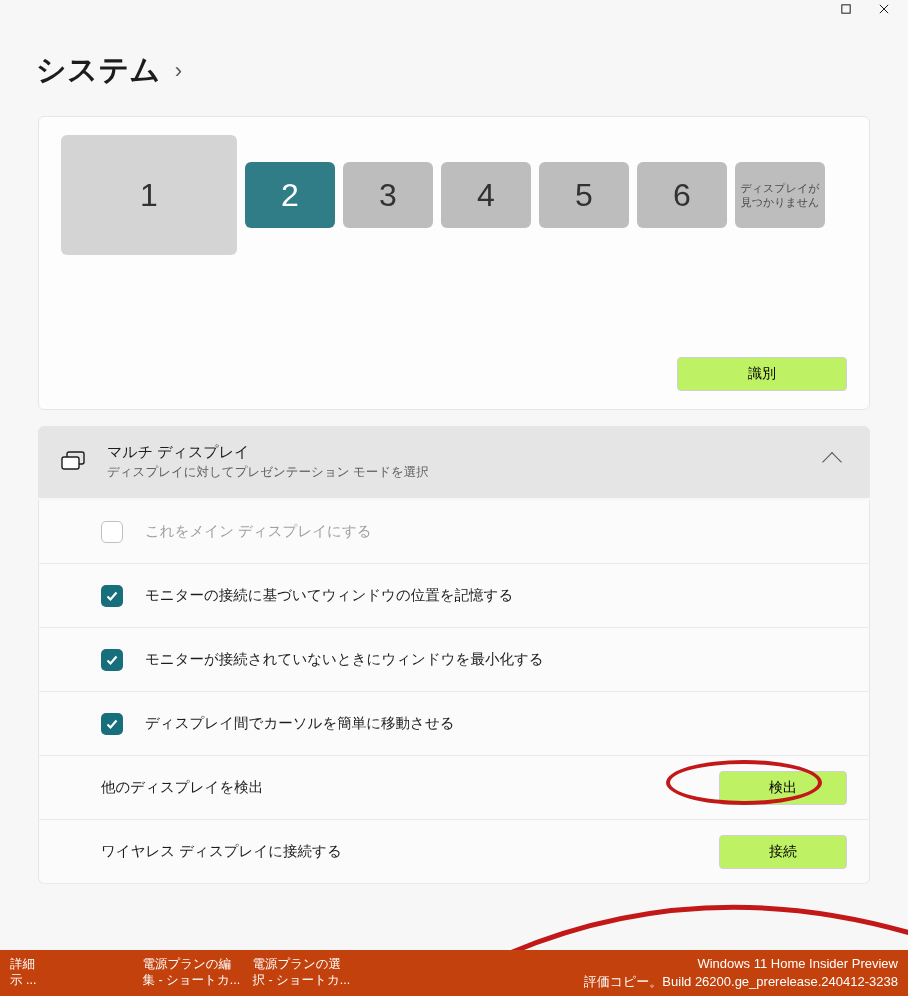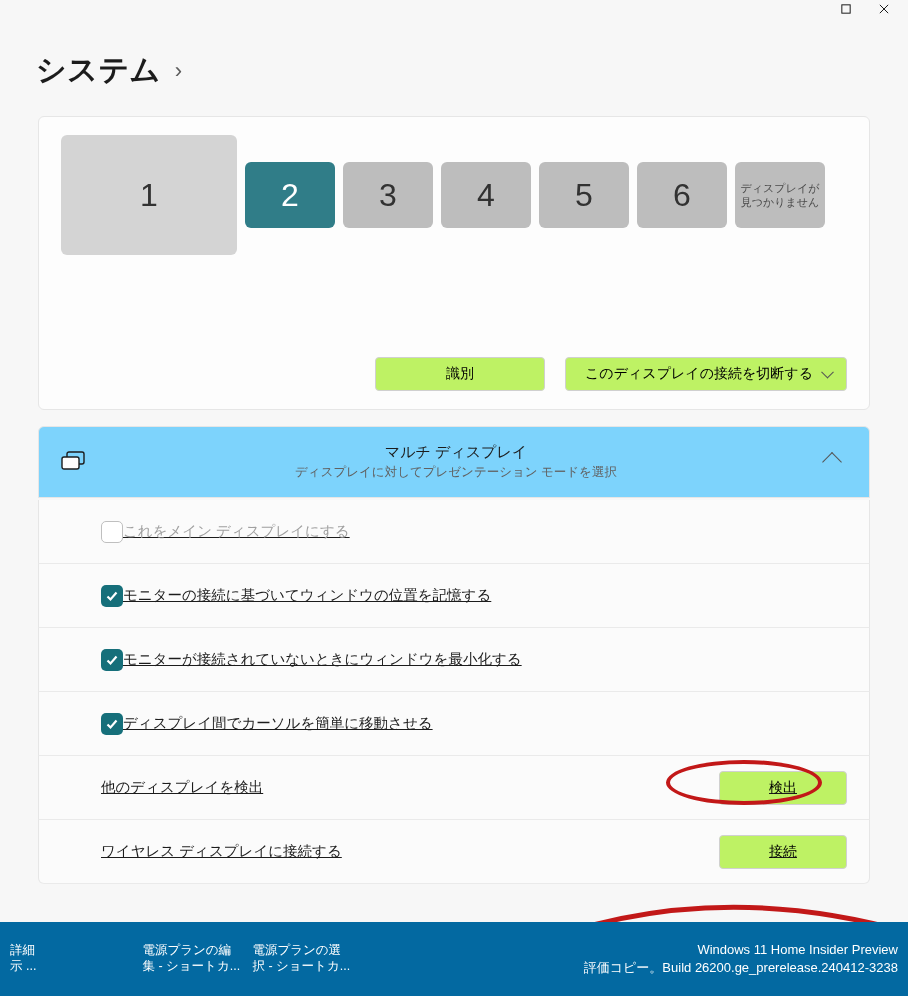--- a/index.html
+++ b/index.html
@@ -13,38 +13,38 @@
   .monitors-row { display:flex; gap:8px; align-items:center;}
   .mon { height:66px; border-radius:6px; display:flex; align-items:center; justify-content:center; font-size:32px; color:#323232; background:#bdbdbd; cursor:pointer;}
   .mon.primary { width:176px; height:120px; background:#d4d4d4;}
   .mon.small { width:90px;}
   .mon.selected { background:#307d88; color:#fff;}
   .mon.notfound { width:90px; font-size:11px; text-align:center; line-height:1.3; padding:1px 4px; color:#4a4a4a;}
   .arrange-actions { position:absolute; left:22px; right:22px; bottom:18px; display:flex; justify-content:flex-end; gap:20px;}
   .btn { background:#bef264; border:1px solid #d0d0d0; border-radius:4px; height:34px; padding:0 22px; font-size:14px; cursor:pointer; display:inline-flex; align-items:center; justify-content:center; white-space:nowrap;text-align:center;}
   .btn.drop { padding-right:36px; position:relative;}
   .btn.drop::after{ content:""; position:absolute; right:14px; top:50%; width:8px; height:8px; border-right:1.3px solid #555; border-bottom:1.3px solid #555; transform:translateY(-70%) rotate(45deg);}
-  .section { position:absolute; left:38px; right:38px; background:#7dd3fc; border:1px solid #e6e6e6;text-align:center; }
+  .section { position:absolute; left:38px; right:38px; background:#e5e5e5; border:1px solid #e6e6e6; }
   .section.top { top:426px; border-radius:6px 6px 0 0; }
   .section-header{ display:flex; align-items:center; padding:16px 22px; gap:20px; cursor:pointer;}
   .section-header .titles{ flex:1; }
   .section-header .t1{ font-size:15px; }
   .section-header .t2{ font-size:12.5px; color:#616161; margin-top:2px;}
   .chev-up{ width:14px; height:14px; border-right:1.6px solid #555; border-top:1.6px solid #555; transform:rotate(-45deg); margin-right:8px;}
-  .row { position:absolute; left:38px; right:38px; background:#fbfbfb; border-left:1px solid #e6e6e6; border-right:1px solid #e6e6e6; border-bottom:1px solid #eaeaea; display:flex; align-items:center; padding:0 22px 0 62px; height:64px; gap:0;text-decoration:underline;}
+  .row { position:absolute; left:38px; right:38px; background:#fbfbfb; border-left:1px solid #e6e6e6; border-right:1px solid #e6e6e6; border-bottom:1px solid #eaeaea; display:flex; align-items:center; padding:0 22px 0 62px; height:64px; gap:22px;}
   .row .label { font-size:14.5px; flex:1;}
   .row.disabled .label{ color:#a0a0a0;}
   .row .rbtn{ width:128px; }
   .cb { width:22px; height:22px; border-radius:5px; display:flex; align-items:center; justify-content:center; flex:none; cursor:pointer;}
   .cb.unchecked{ border:1.5px solid #bfbfbf; background:#fff;}
   .cb.checked{ background:#166f7a;}
   .cb.checked svg{ stroke:#fff;}
   .row.last{ border-radius:0 0 6px 6px;}
   .annot-ellipse{ position:absolute; border:4px solid #c21818; border-radius:50%; pointer-events:none;}
-  .taskbar { position:absolute; left:0; right:0; bottom:0; height:74px; background:#0369a1; display:flex; align-items:center; color:#fff; font-size:13px; padding:0 6px 0 2px;}
+  .taskbar { position:absolute; left:0; right:0; bottom:0; height:46px; background:#c2410c; display:flex; align-items:center; color:#fff; font-size:13px; padding:0 6px 0 2px;}
   .taskbar .left{ display:flex; align-items:center; gap:0;}
   .tbitem{ padding:0 8px; line-height:1.25; font-size:12.5px; white-space:pre; max-width:110px; overflow:hidden;}
   .taskbar .right{ margin-left:auto; text-align:right; font-size:13px; line-height:1.35; padding-right:4px;}
   .annot-curve{ position:absolute; pointer-events:none;}
   .multi-icon{ width:26px; height:22px; flex:none;}
 </style>
 </head>
 <body>
 
 <div class="titlebar">
@@ -66,21 +66,20 @@
     <div class="mon primary">1</div>
     <div class="mon small selected">2</div>
     <div class="mon small">3</div>
     <div class="mon small">4</div>
     <div class="mon small">5</div>
     <div class="mon small">6</div>
     <div class="mon notfound">ディスプレイが見つかりません</div>
   </div>
   <div class="arrange-actions">
     <button class="btn" style="width:170px">識別</button>
-    <button class="btn drop" style="width:282px">このディスプレイの接続を切断する</button>
   </div>
 </div>
 
 <div class="section top">
   <div class="section-header">
     <span class="multi-icon">
       <svg viewBox="0 0 26 22" fill="none" stroke="#1c1c1c" stroke-width="1.4">
         <rect x="6" y="1" width="17" height="12" rx="2"></rect>
         <rect x="1" y="6" width="17" height="12" rx="2" fill="#fdfdfd"></rect>
       </svg>

